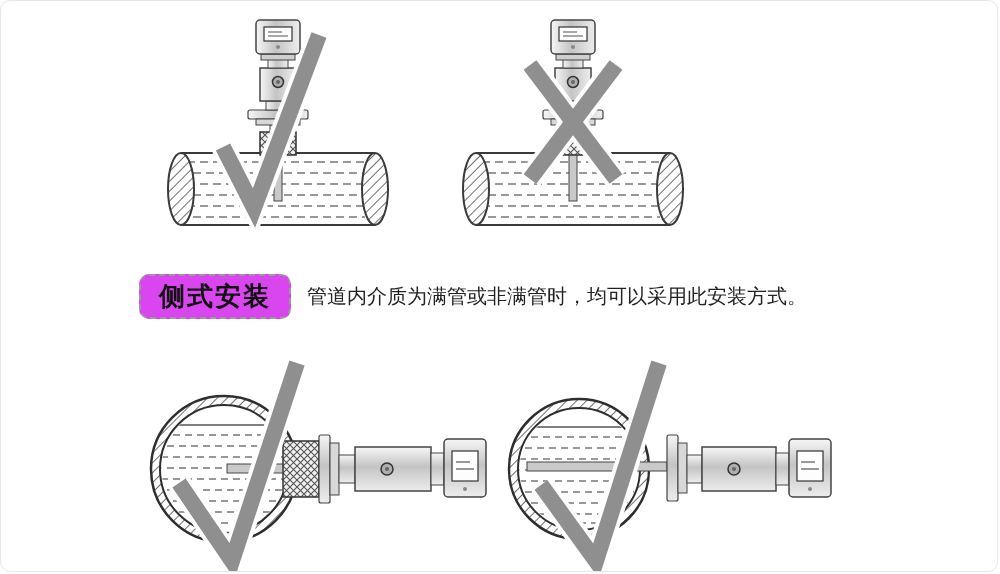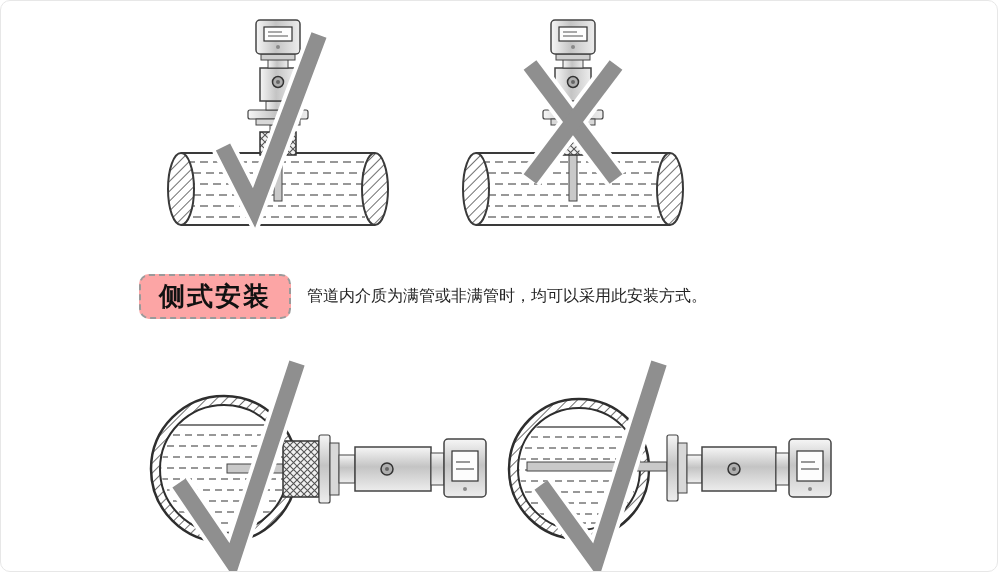--- a/index.html
+++ b/index.html
@@ -17,28 +17,28 @@
   .row-top{
     display:flex;justify-content:flex-start;gap:45px;
     padding-left:152px;padding-top:8px;
   }
   .label-row{
     display:flex;align-items:center;
     margin-top:42px;padding-left:138px;height:46px;
   }
   .label-box{
     border:2px dashed #9a9a9a;border-radius:10px;
-    padding:3px 18px;background:#fca5a5;
+    padding:3px 18px;background:#d946ef;
   }
   .label-text{
     font-size:26px;font-weight:bold;color:#111;
     letter-spacing:2px;white-space:nowrap;
   }
   .desc{
-    margin:0 0 0 16px;font-size:16px;color:#222;white-space:nowrap;
+    margin:0 0 0 16px;font-size:20px;color:#222;white-space:nowrap;
   }
   .row-bottom{
     display:flex;justify-content:flex-start;gap:12px;
     padding-left:128px;margin-top:28px;
   }
   figure{margin:0;padding:0;}
   svg{display:block;}
 </style>
 </head>
 <body>

